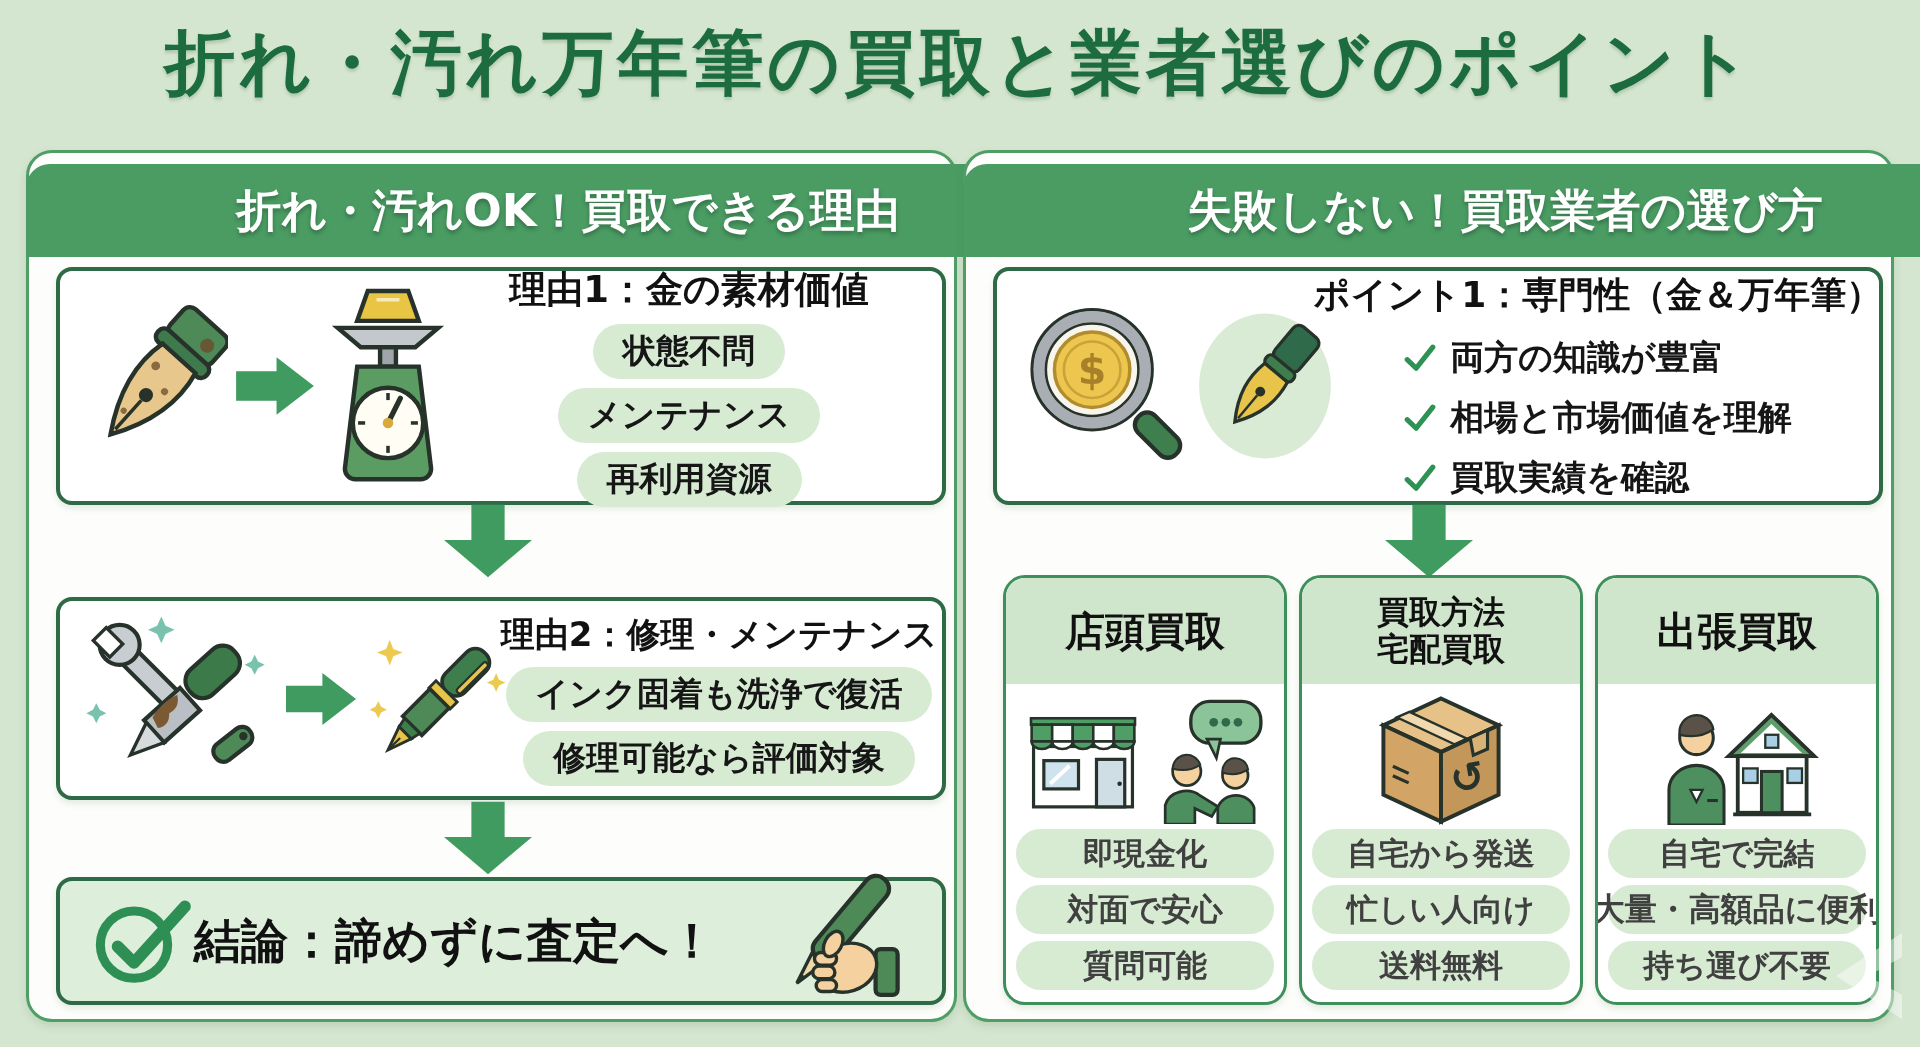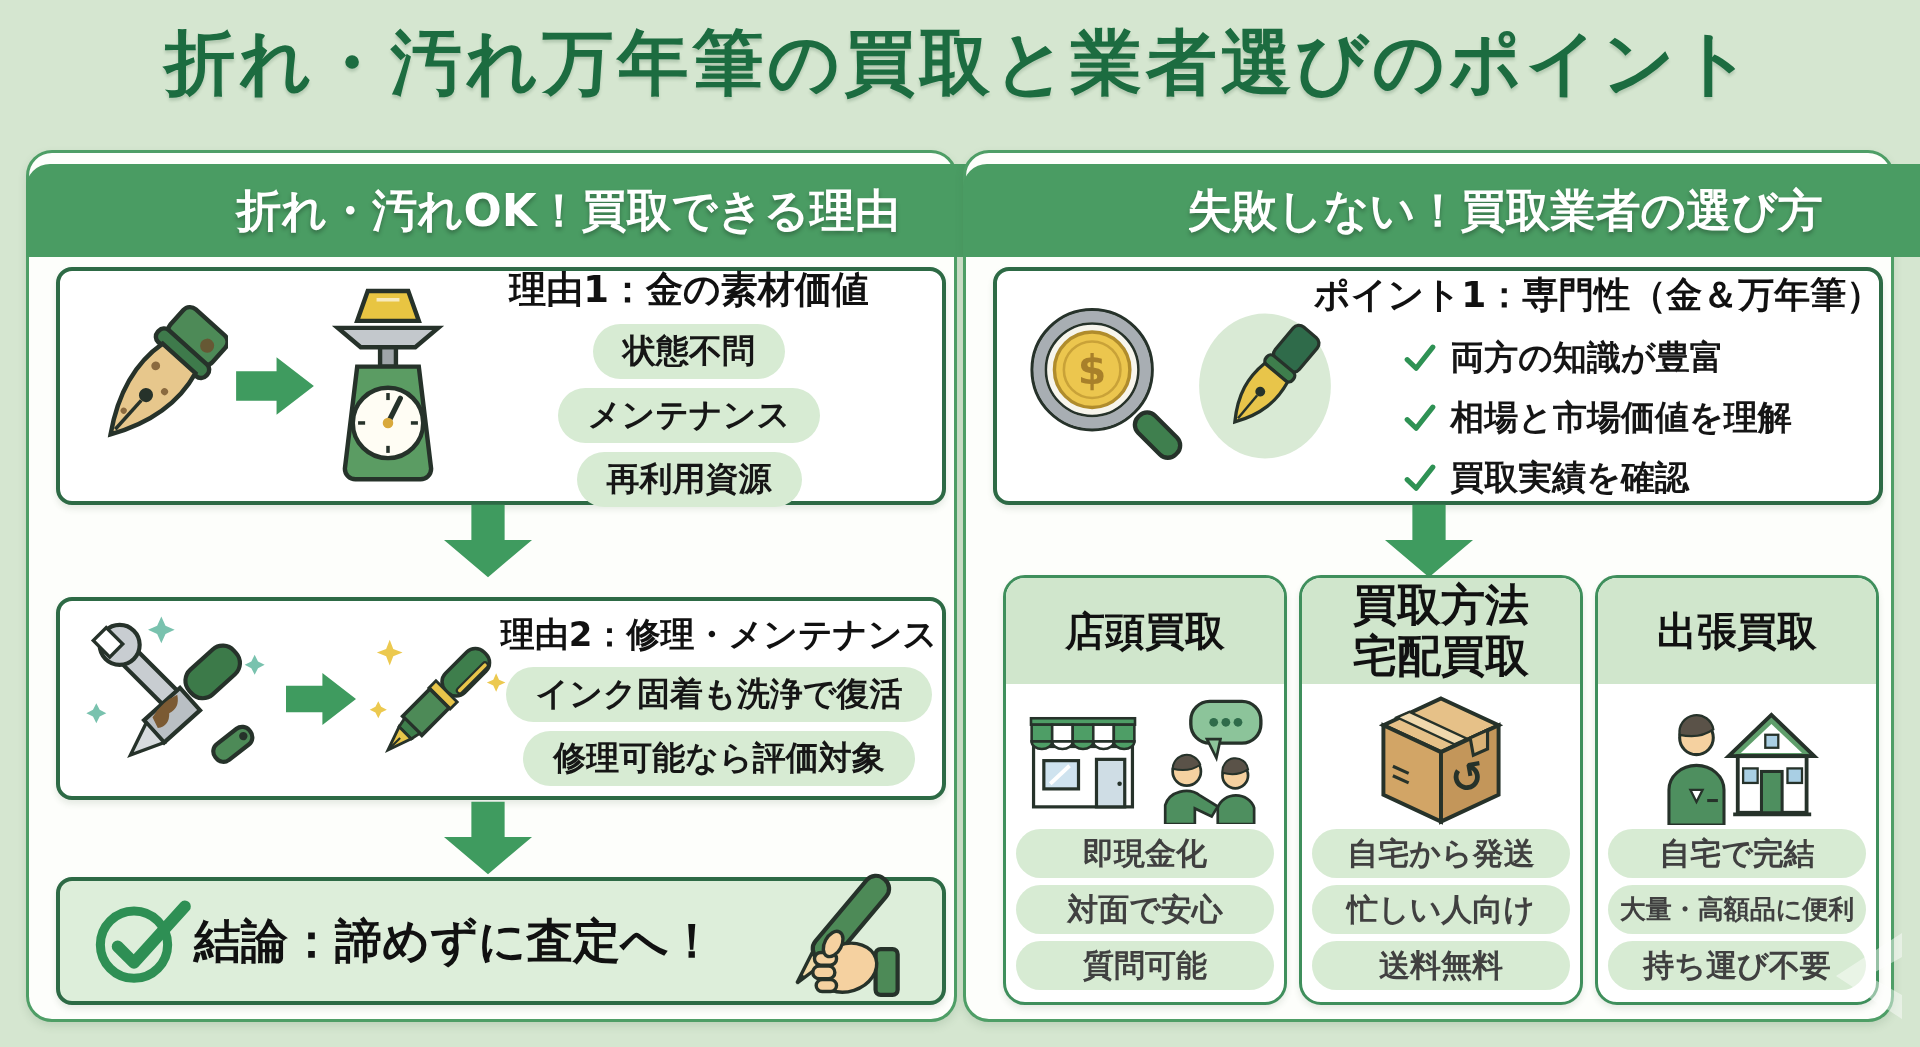--- a/index.html
+++ b/index.html
@@ -74,31 +74,31 @@
   #col-tento   { left:37px;  }
   #col-takuhai { left:333px; }
   #col-shutcho { left:629px; }
 
   .col-header {
     height:106px; background:#d0e6cc;
     display:flex; flex-direction:column; align-items:center; justify-content:center;
     font-weight:800; color:#111;
   }
   .col-header .one-line { font-size:40px; white-space:nowrap; }
-  .col-header .line     { font-size:44px; line-height:1.15; white-space:nowrap;text-align:center; }
+  .col-header .line     { font-size:32px; line-height:1.15; white-space:nowrap;text-align:center; }
 
   .col-icons { height:151px; display:flex; align-items:center; justify-content:center; gap:6px; }
 
   .col-pills { position:absolute; left:10px; right:10px; bottom:12px; display:flex; flex-direction:column; gap:7px; }
   .col-pill {
     height:49px; background:#d7ebd3; border-radius:26px;
     display:flex; align-items:center; justify-content:center;
     font-size:31px; font-weight:800; color:#404040; white-space:nowrap;
   }
-  .col-pill.small { font-size:26px; }
+  .col-pill.small { font-size:32px; }
 
   .watermark { position:absolute; right:18px; bottom:28px; opacity:.45; }
 </style>
 </head>
 <body>
 
 <div class="canvas">
 
   <div class="title">折れ・汚れ万年筆の買取と業者選びのポイント</div>
 

